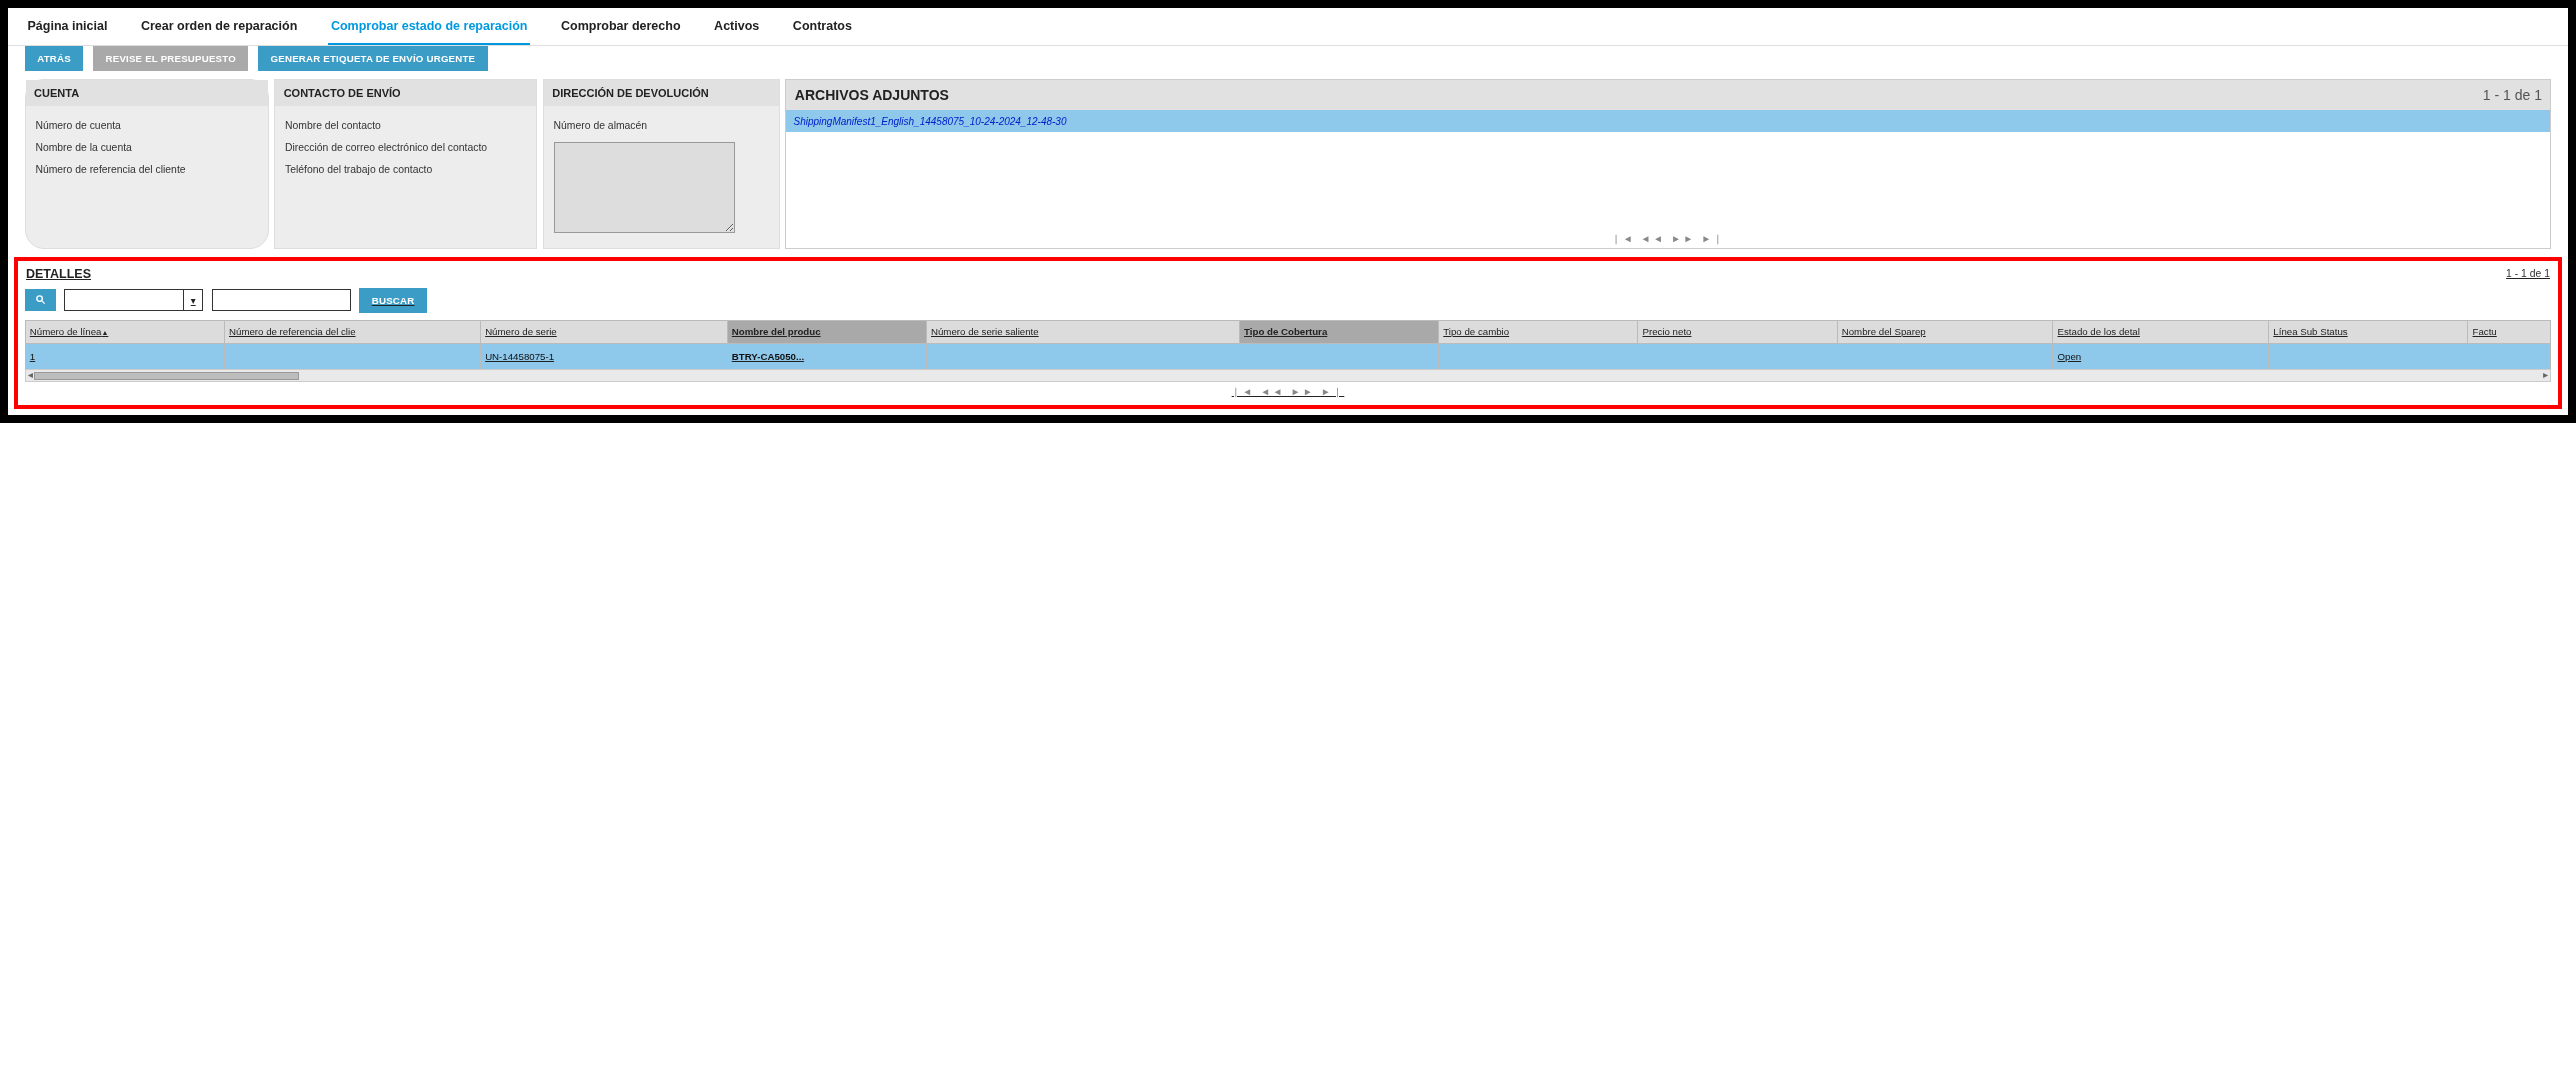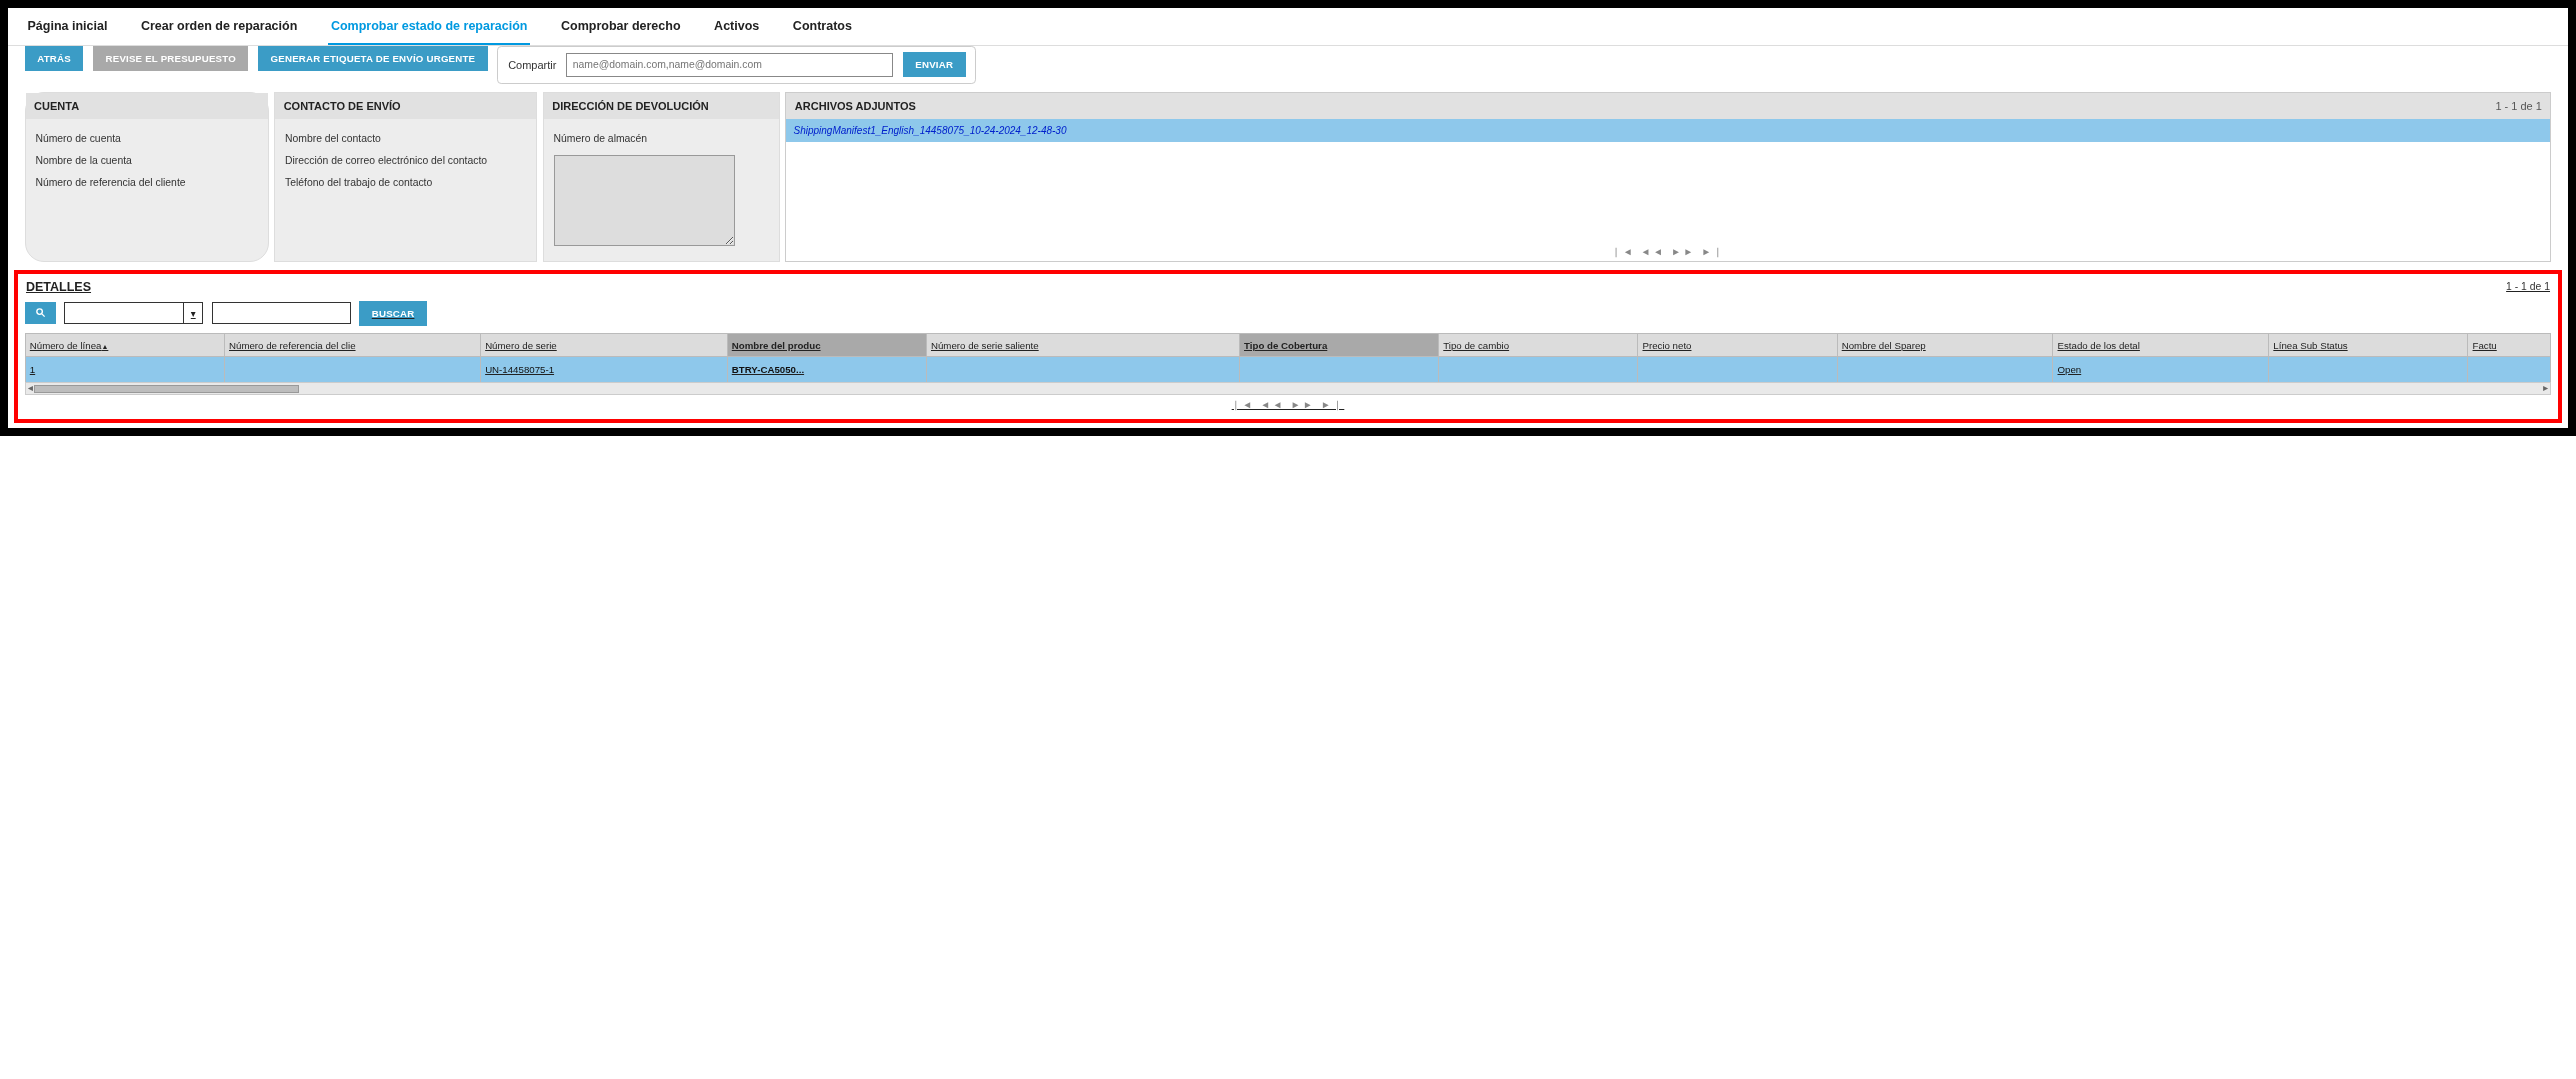--- a/index.html
+++ b/index.html
@@ -17,21 +17,21 @@
   .share-input { width:327px; height:24px; border:0.7px solid #888; padding:2.8px 5.6px; font-size:10.4px; color:#888;}
   .panels { display:flex; gap:5.6px; padding:0 16.7px; }
   .panel { background:#ededed; border:0.7px solid #ddd; padding:0; }
   .panel-hd { background:#e1e1e1; font-size:11px; font-weight:bold; padding:7px 8.4px; color:#222;}
   .panel-body { padding:7px 9.7px 12.5px 9.7px; font-size:10.4px; color:#333; }
   .panel-body .fld { margin:7px 0 11px 0; }
   .p-acct { width:244px; min-height:160px;border-radius:19px;}
   .p-contact { width:263px; min-height:160px;}
   .p-return { width:237px; min-height:160px;}
   .p-attach { flex:1; background:#fff; border:0.7px solid #ccc; position:relative;}
-  .attach-hd { display:flex; justify-content:space-between; background:#e1e1e1; padding:7px 8.4px; font-weight:bold; font-size:11px;}
+  .attach-hd { display:flex; justify-content:space-between; background:#e1e1e1; padding:7px 8.4px; font-weight:bold; font-size:14px;}
   .attach-count { font-weight:normal; color:#555; }
   .attach-row { background:#8ec8eb; color:#0020cc; padding:5.6px 7px; font-size:10px; cursor:pointer;font-style:italic; }
   .attach-pager { position:absolute; bottom:4.2px; left:0; right:0; text-align:center; color:#888; font-size:9.7px; letter-spacing:2.8px;}
   .return-ta { width:181px; height:91px; background:#ddd; border:0.7px solid #999; resize:both; }
   .details-wrap { border:4.2px solid #ff0000; margin:8.4px 5.6px 5.6px 5.6px; padding:2.8px 7px 7px 7px;text-decoration:underline;}
   .details-hd { display:flex; justify-content:space-between; align-items:center; padding:2.8px 1.4px 4.2px 1.4px;}
   .details-title { font-size:12.5px; font-weight:bold; color:#222;}
   .details-count { font-size:10.4px; color:#333; }
   .search-row { display:flex; align-items:center; gap:8.4px; margin:2.8px 0 7px 0;}
   .icon-btn { background:#3b9cc6; color:#fff; border:none; width:31px; height:22px; cursor:pointer; font-size:11px; display:flex; align-items:center; justify-content:center;}
@@ -64,25 +64,20 @@
     <div class="tab">Comprobar derecho</div>
     <div class="tab">Activos</div>
     <div class="tab">Contratos</div>
   </div>
 
 
   <div class="action-row">
     <button class="btn">ATRÁS</button>
     <button class="btn grey">REVISE EL PRESUPUESTO</button>
     <button class="btn">GENERAR ETIQUETA DE ENVÍO URGENTE</button>
-    <div class="share-box">
-      <span class="share-label">Compartir</span>
-      <input class="share-input" type="text" placeholder="name@domain.com,name@domain.com" style="">
-      <button class="btn">ENVIAR</button>
-    </div>
   </div>
 
   <div class="panels">
     <div class="panel p-acct">
       <div class="panel-hd">CUENTA</div>
       <div class="panel-body">
         <div class="fld">Número de cuenta</div>
         <div class="fld">Nombre de la cuenta</div>
         <div class="fld">Número de referencia del cliente</div>
       </div>

